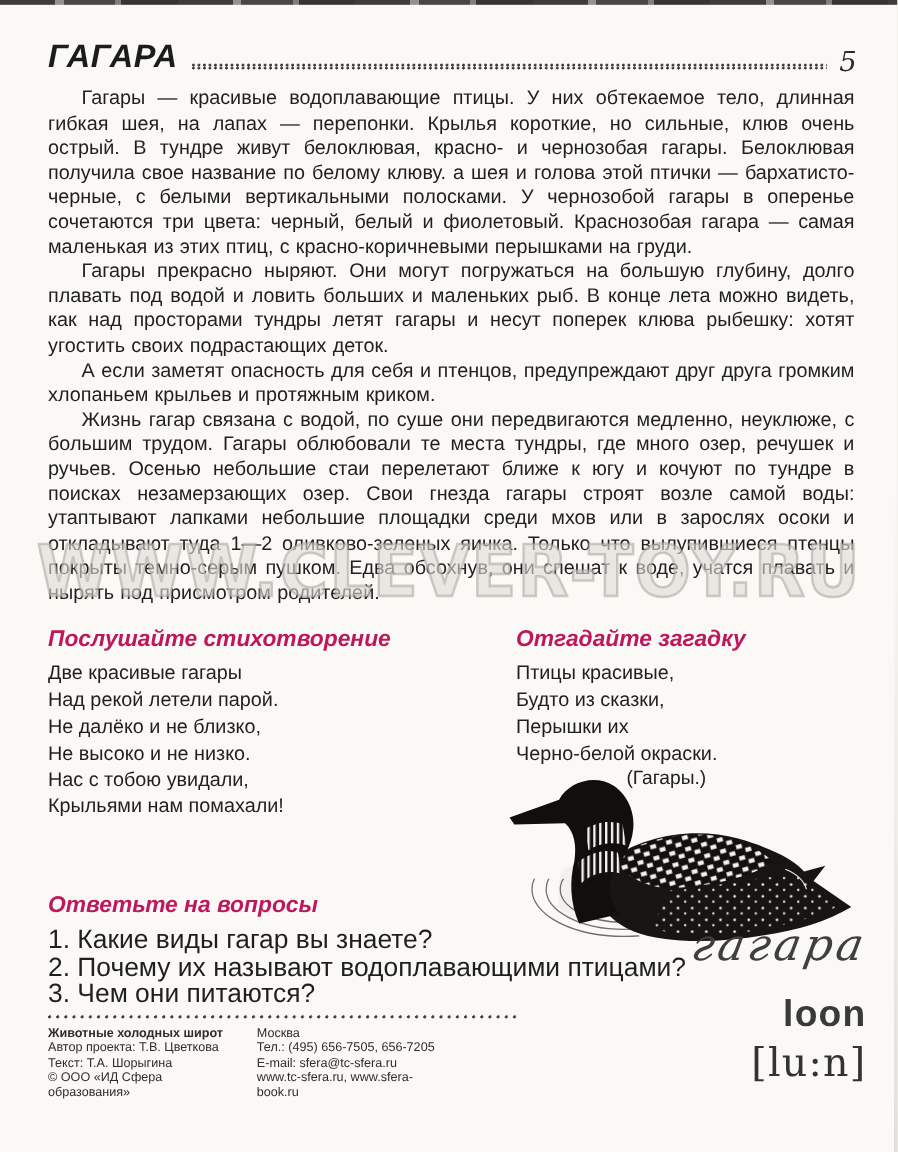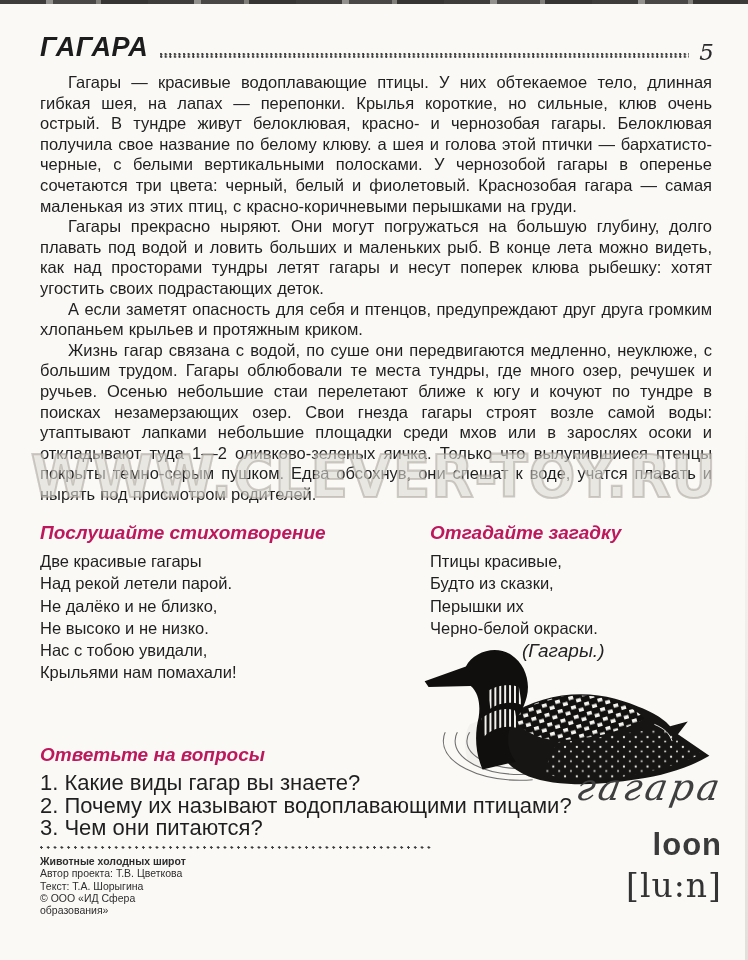--- a/index.html
+++ b/index.html
@@ -28,21 +28,21 @@
         color:rgba(251,249,246,.40);-webkit-text-stroke:2px rgba(164,157,149,.5);
         text-shadow:0 0 1px rgba(164,157,149,.35);transform:scaleY(1.08);}
 
   
   .twocol{position:absolute;left:40px;right:30px;top:522px;display:flex;z-index:2;}
   .col-poem{width:390px;}
   .col-riddle{flex:1;}
   .sec-head{font-size:19px;font-weight:bold;font-style:italic;color:#be185d;margin:0 0 6px 0;}
   .verse{font-size:16.5px;line-height:22.3px;color:#1f1f1f;}
   .verse div{white-space:nowrap;}
-  .riddle-answer{font-style:italic;padding-left:92px;font-size:19px;margin-top:1px;color:#222;}
+  .riddle-answer{padding-left:92px;font-size:16px;margin-top:1px;color:#222;}
 
   
   .loon-wrap{position:absolute;left:418px;top:636px;width:300px;height:162px;z-index:2;}
 
   
   .questions{position:absolute;left:40px;top:744px;width:545px;z-index:2;}
   .questions .item{font-size:22px;line-height:22.6px;color:#1f1f1f;}
 
   
   .vocab{position:absolute;right:26px;top:766px;text-align:right;z-index:3;}
@@ -171,15 +171,21 @@
 
   <div class="footer">
     <div class="fdots"></div>
     <div class="frow">
       <div class="fcol c1">
         <div class="b">Животные холодных широт</div>
         <div>Автор проекта: Т.В. Цветкова</div>
         <div>Текст: Т.А. Шорыгина</div>
         <div>© ООО «ИД Сфера образования»</div>
       </div>
+      <div class="fcol c2">
+        <div>Москва</div>
+        <div>Тел.: (495) 656-7505, 656-7205</div>
+        <div>E-mail: sfera@tc-sfera.ru</div>
+        <div>www.tc-sfera.ru, www.sfera-book.ru</div>
+      </div>
     </div>
   </div>
 </div>
 
 </body></html>

